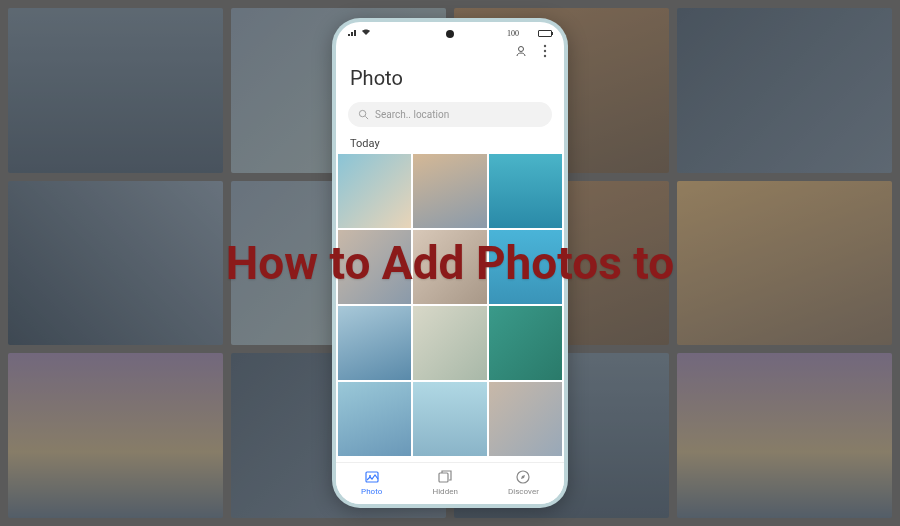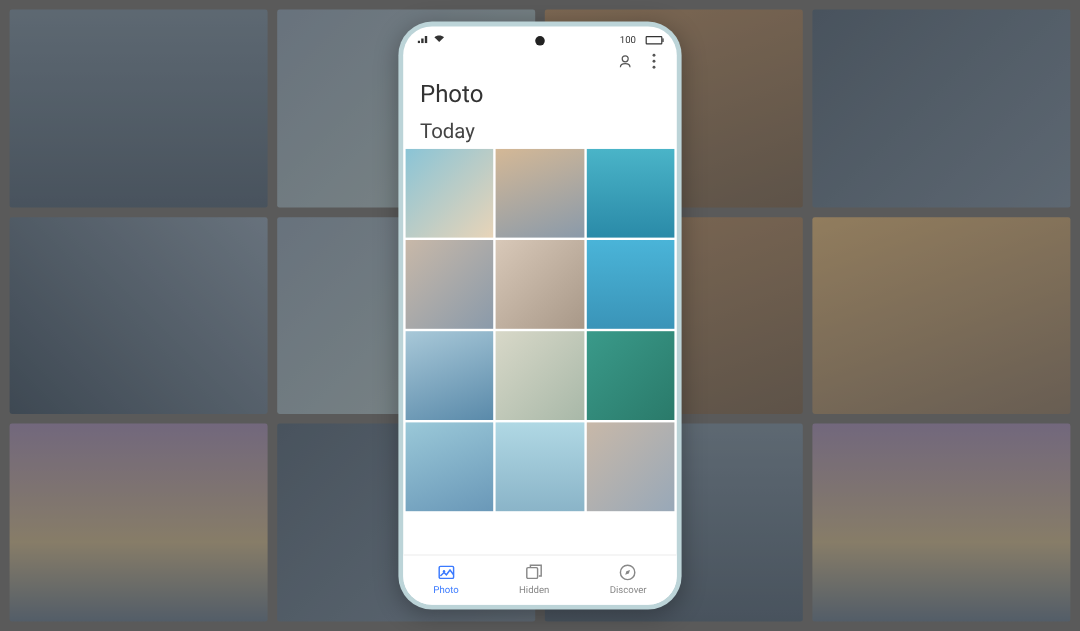--- a/index.html
+++ b/index.html
@@ -37,40 +37,40 @@
       position: absolute; top: 8px; left: 50%; transform: translateX(-50%);
       width: 8px; height: 8px; background: #222; border-radius: 50%;
     }
     
     .status-bar {
       display: flex; justify-content: space-between; align-items: center;
       padding: 6px 12px 2px; font-size: 8px; color: #333;
     }
     .status-left { display: flex; gap: 3px; }
     .signal-icon { display: inline-block; }
-    .status-right { display: flex; gap: 8px; align-items: center; }
+    .status-right { display: flex; gap: 19px; align-items: center; font-family: Liberation Serif, serif; }
     .battery-icon { width: 14px; height: 7px; border: 1px solid #333; border-radius: 1px; position: relative; }
     .battery-icon::after { content: ''; position: absolute; right: -2px; top: 1px; width: 1px; height: 3px; background: #333; }
     .battery-fill { width: 100%; height: 100%; background: #333; }
     
     .app-header {
       display: flex; justify-content: flex-end; align-items: center;
       padding: 4px 12px; gap: 10px;
     }
     .header-icon { width: 14px; height: 14px; display: flex; align-items: center; justify-content: center; color: #555; }
     
     .page-title { font-size: 20px; font-weight: 400; color: #333; padding: 4px 14px 8px; }
     
     .search-bar {
       margin: 4px 12px 8px; padding: 7px 10px; background: #f2f2f2; border-radius: 16px;
       display: flex; align-items: center; gap: 6px; font-size: 10px; color: #999;
     }
     .search-icon-svg { width: 11px; height: 11px; }
     
-    .section-label { font-size: 17px; color: #444; padding: 2px 14px 4px; }
+    .section-label { font-size: 11px; color: #444; padding: 2px 14px 4px; }
     
     .photo-grid {
       flex: 1; display: grid; grid-template-columns: repeat(3, 1fr);
       grid-auto-rows: 74px; gap: 2px; padding: 0 2px; overflow: hidden;
     }
     .photo-thumb { background: #ccc; }
     .photo-thumb.p1 { background: linear-gradient(135deg, #8ac4d6, #e8d4b8); }
     .photo-thumb.p2 { background: linear-gradient(160deg, #d4b896, #8a9aaa); }
     .photo-thumb.p3 { background: linear-gradient(180deg, #4ab4c8, #2a8aa8); }
     .photo-thumb.p4 { background: linear-gradient(135deg, #c8b8a8, #8a9aaa); }
@@ -155,20 +155,27 @@
         <svg width="4" height="14" viewBox="0 0 4 14">
             <circle cx="2" cy="2" r="1.2" fill="#555"></circle>
             <circle cx="2" cy="7" r="1.2" fill="#555"></circle>
             <circle cx="2" cy="12" r="1.2" fill="#555"></circle>
           </svg>
       </span>
     </div>
 
     <div class="page-title">Photo</div>
 
+    <div class="search-bar">
+      <svg class="search-icon-svg" viewBox="0 0 12 12">
+          <circle cx="5" cy="5" r="3.5" fill="none" stroke="#999" stroke-width="1"></circle>
+          <line x1="8" y1="8" x2="11" y2="11" stroke="#999" stroke-width="1"></line>
+        </svg>
+      <span>Search.. location</span>
+    </div>
 
     <div class="section-label">Today</div>
 
     <div class="photo-grid">
       <div class="photo-thumb p1"></div>
       <div class="photo-thumb p2"></div>
       <div class="photo-thumb p3"></div>
       <div class="photo-thumb p4"></div>
       <div class="photo-thumb p5"></div>
       <div class="photo-thumb p6"></div>
@@ -207,13 +214,14 @@
               <path d="M6 10l1-3 3-1-1 3z" fill="currentColor"></path>
             </svg>
         </span>
         <span>Discover</span>
       </div>
     </div>
   </div>
 </div>
 
 <div class="overlay-title">
+  <div class="overlay-line">How to Add Photos to</div>
 </div>
 
 </body></html>

